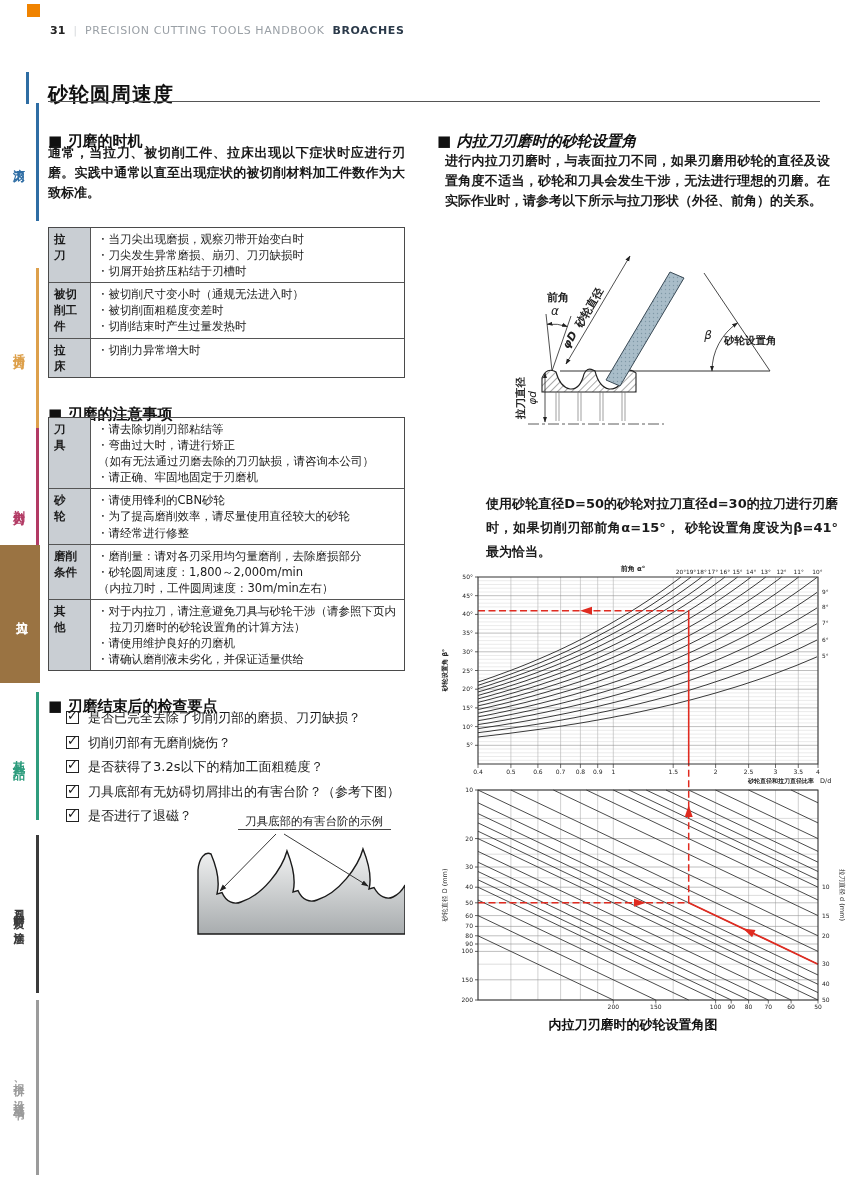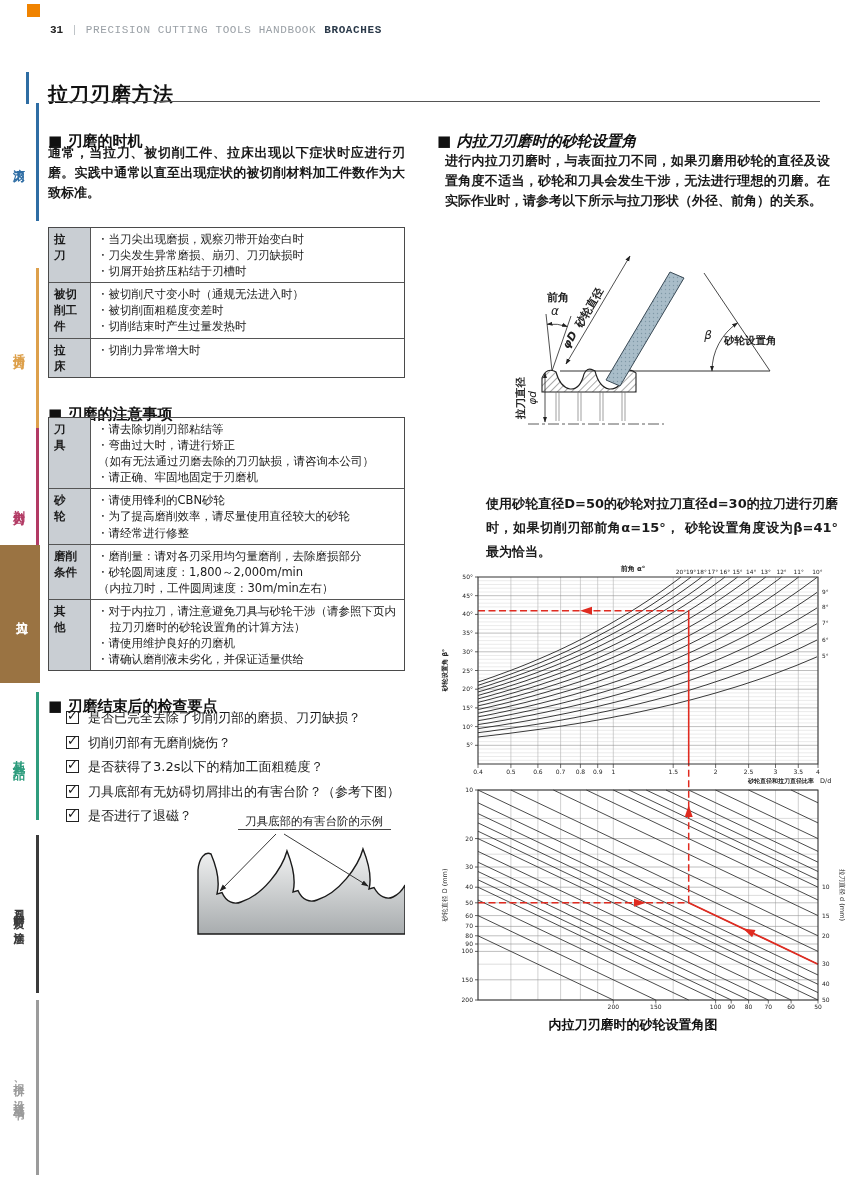--- a/index.html
+++ b/index.html
@@ -1,20 +1,20 @@
 <!DOCTYPE html>
 <html><head>
 <meta charset="utf-8">
 <style>
   html,body{margin:0;padding:0;background:#e9e9e9;}
   .page{position:relative;width:850px;height:1201px;background:#ffffff;margin:0 auto;
         font-family:"DejaVu Sans","Liberation Sans",sans-serif;color:#1a1a1a;overflow:hidden;}
   
   .brand-square{position:absolute;left:27px;top:4px;width:13px;height:13px;background:#f08300;}
-  .hdr{position:absolute;left:50px;top:24px;display:flex;align-items:baseline;gap:8px;font-size:11px;font-family:Liberation Mono, monospace;}
+  .hdr{position:absolute;left:50px;top:24px;display:flex;align-items:baseline;gap:8px;font-size:11px;}
   .hdr .num{font-weight:bold;color:#222;}
   .hdr .div{color:#b9bec3;font-weight:300;}
   .hdr .hb{color:#9aa0a6;letter-spacing:.6px;}
   .hdr .sec{color:#2b3a4a;font-weight:bold;letter-spacing:.6px;}
   
   .title-accent{position:absolute;left:26px;top:72px;width:3px;height:32px;background:#2e6da3;}
   .page-title{position:absolute;left:48px;top:68px;font-size:20px;font-weight:bold;letter-spacing:1px;color:#111;}
   .title-rule{position:absolute;left:48px;width:772px;top:101px;border-top:1.5px solid #555;}
   
   .side-tab{position:absolute;left:0;width:40px;}
@@ -59,21 +59,21 @@
   <div class="brand-square"></div>
 
   <div class="hdr">
     <span class="num">31</span>
     <span class="div">|</span>
     <span class="hb">PRECISION CUTTING TOOLS HANDBOOK</span>
     <span class="sec">BROACHES</span>
   </div>
 
   <div class="title-accent"></div>
-  <h1 class="page-title">拉刀刃磨方法</h1>
+  <h1 class="page-title">砂轮圆周速度</h1>
   <div class="title-rule"></div>
 
   <nav id="sidebar">
       <div class="side-tab" style="top: 103px; height: 118px;">
         <span class="tab-line" style="background: rgb(46, 109, 164);"></span>
         <span class="tab-label" style="color: rgb(46, 109, 164);">滚刀</span>
       </div>
       <div class="side-tab" style="top: 268px; height: 160px;">
         <span class="tab-line" style="background: rgb(221, 160, 75);"></span>
         <span class="tab-label" style="color: rgb(221, 160, 75);">插齿刀</span>

